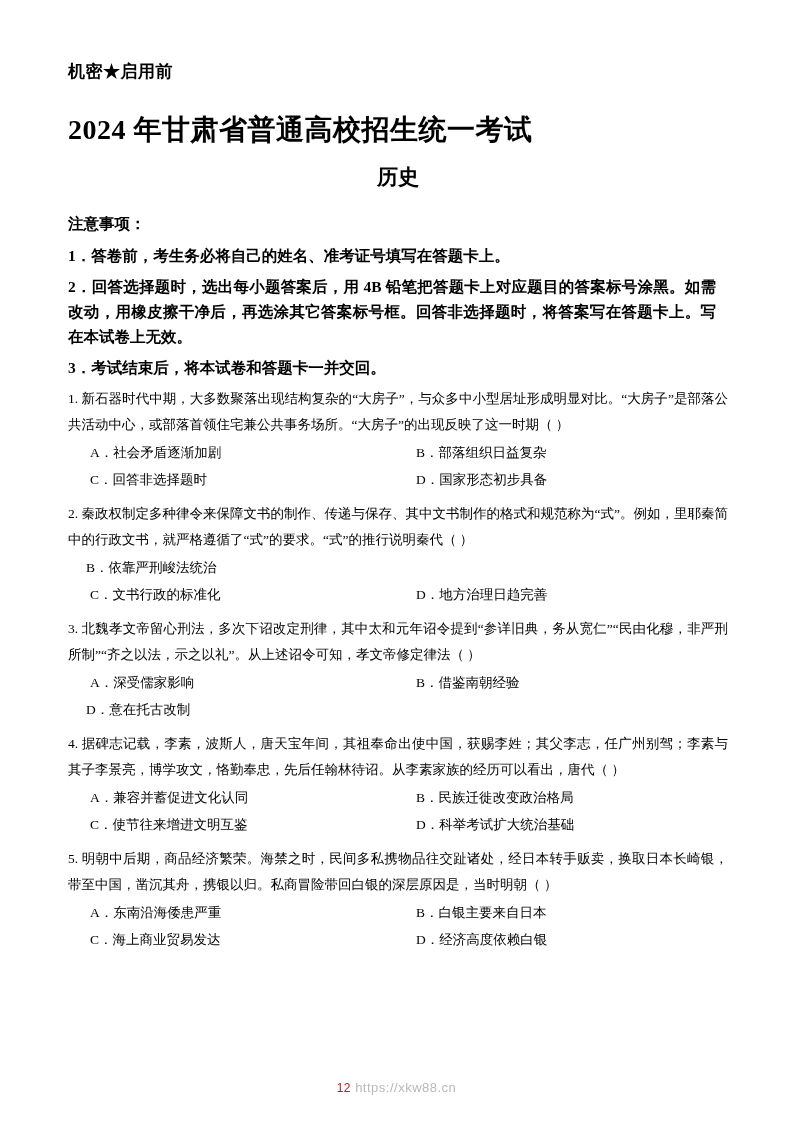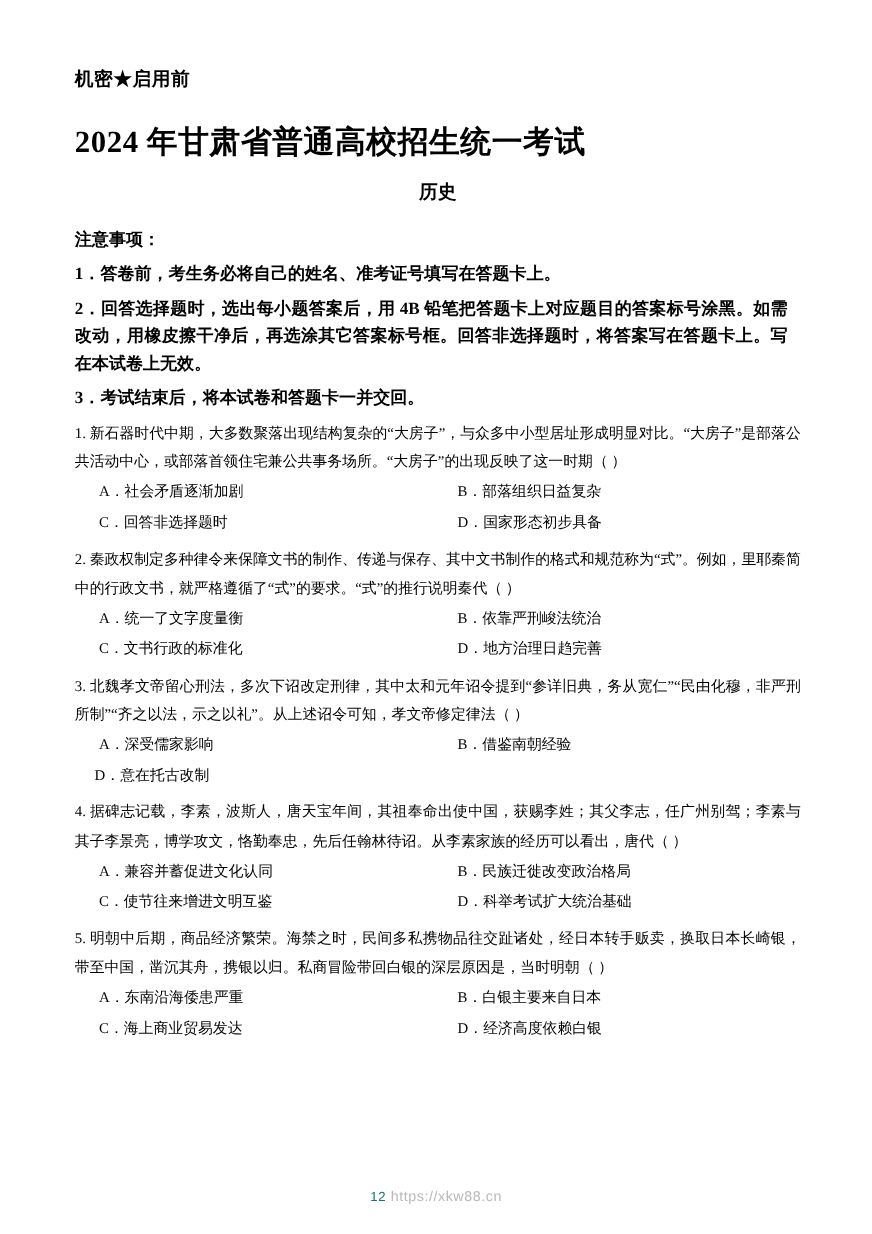--- a/index.html
+++ b/index.html
@@ -38,21 +38,21 @@
   .main-title {
     text-align: left;
     font-size: 28px;
     font-weight: bold;
     letter-spacing: 0.5px;
     margin: 0 0 14px 0;
     line-height: 1.4;
   }
   .subject-title {
     text-align: center;
-    font-size: 17px;
+    font-size: 21px;
     font-weight: bold;
     margin: 0 0 20px 0;
     line-height: 1.4;
   }
   .notice-head {
     font-size: 15.5px;
     font-weight: bold;
     margin: 0 0 7px 0;
     line-height: 1.5;
   }
@@ -102,21 +102,21 @@
     left: 0;
     top: 1080px;
     width: 793px;
     text-align: center;
     font-size: 13px;
     color: #b9b9b9;
     font-family: "Liberation Sans", sans-serif;
     letter-spacing: 0.5px;
   }
   .wm-num {
-    color: #0f766e;
+    color: #b91c1c;
     font-size: 12px;
     margin-top: 37px;
   }
 </style>
 </head>
 <body>
 
 <div class="page">
   <div class="content">
 
@@ -142,21 +142,20 @@
           <div class="opt left">C．回答非选择题时</div>
           <div class="opt right">D．国家形态初步具备</div>
         </div>
       </div>
     </div>
 
     <div class="question">
       <p class="q-stem">2. 秦政权制定多种律令来保障文书的制作、传递与保存、其中文书制作的格式和规范称为“式”。例如，里耶秦简中的行政文书，就严格遵循了“式”的要求。“式”的推行说明秦代（      ）</p>
       <div class="options">
         <div class="opt-row">
-          <div class="opt left">A．统一了文字度量衡</div>
           <div class="opt right">B．依靠严刑峻法统治</div>
         </div>
         <div class="opt-row">
           <div class="opt left">C．文书行政的标准化</div>
           <div class="opt right">D．地方治理日趋完善</div>
         </div>
       </div>
     </div>
 
     <div class="question">

